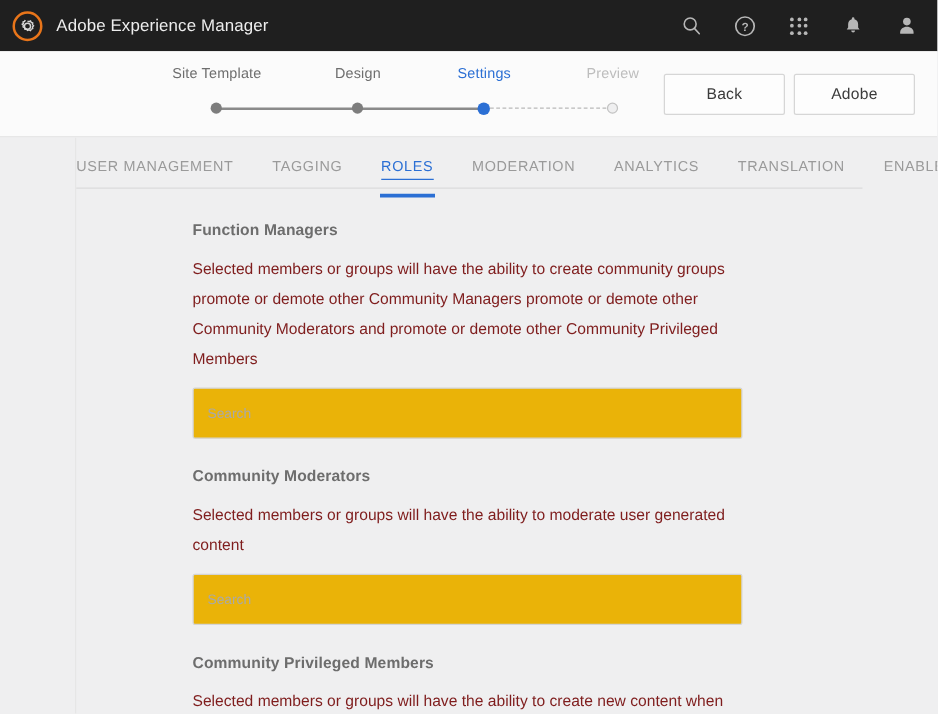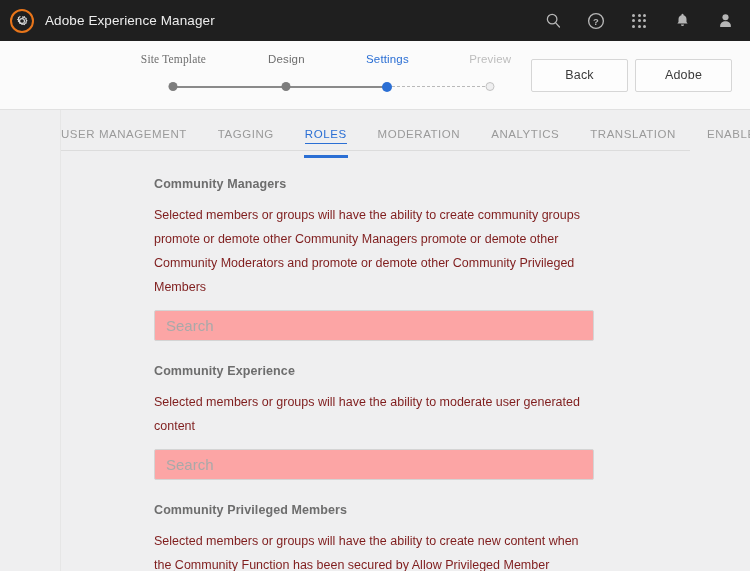--- a/index.html
+++ b/index.html
@@ -248,27 +248,27 @@
     font-size: 12.5px;
     color: #7f1d1d;
     line-height: 24px;
     max-width: 440px;
     margin-bottom: 11px;
   }
 
   .search-input {
     display: block;
     width: 440px;
-    height: 31px;
-    background: #fca5a5;
+    height: 41px;
+    background: #eab308;
     border: 1px solid #d4d4d4;
     border-radius: 2px;
     padding: 0 11px;
     font-family: inherit;
-    font-size: 15px;
+    font-size: 11px;
     color: #4b4b4b;
     outline: none;
   }
   .search-input::placeholder { color: #a9a9a9; }
 
   .gap-after-input { margin-bottom: 23px; }
 </style>
 </head>
 <body>
 
@@ -329,21 +329,21 @@
     </span>
 
   </div>
 </div>
 
 <div class="wizard">
 
 
   <div class="steps">
     <div class="step-labels">
-      <span class="step-label" style="left:12%;font-family:Liberation Serif, serif;">Site Template</span>
+      <span class="step-label" style="left:12%;">Site Template</span>
       <span class="step-label" style="left:45.5%;">Design</span>
       <span class="step-label active" style="left:75.5%;">Settings</span>
       <span class="step-label upcoming" style="left:106%;">Preview</span>
     </div>
 
     <div class="step-track">
       <div class="seg solid" style="left:12%;  width:33.5%;"></div>
       <div class="seg solid" style="left:45.5%;width:30%;"></div>
       <div class="seg dashed" style="left:75.5%;width:30.5%;"></div>
 
@@ -369,27 +369,27 @@
     <span class="tab active">ROLES</span>
     <span class="tab">MODERATION</span>
     <span class="tab">ANALYTICS</span>
     <span class="tab">TRANSLATION</span>
     <span class="tab">ENABLEMENT</span>
   </div>
 
   <div class="panel">
 
     <div class="field-group">
-      <div class="field-label">Community Managers</div>
+      <div class="field-label">Function Managers</div>
       <div class="field-desc">Selected members or groups will have the ability to create community groups promote or demote other Community Managers promote or demote other Community Moderators and promote or demote other Community Privileged Members</div>
       <input class="search-input gap-after-input" type="text" placeholder="Search" style="">
     </div>
 
     <div class="field-group">
-      <div class="field-label">Community Experience</div>
+      <div class="field-label">Community Moderators</div>
       <div class="field-desc">Selected members or groups will have the ability to moderate user generated content</div>
       <input class="search-input gap-after-input" type="text" placeholder="Search" style="">
     </div>
 
     <div class="field-group">
       <div class="field-label">Community Privileged Members</div>
       <div class="field-desc">Selected members or groups will have the ability to create new content when the Community Function has been secured by Allow Privileged Member</div>
 
     </div>
 

